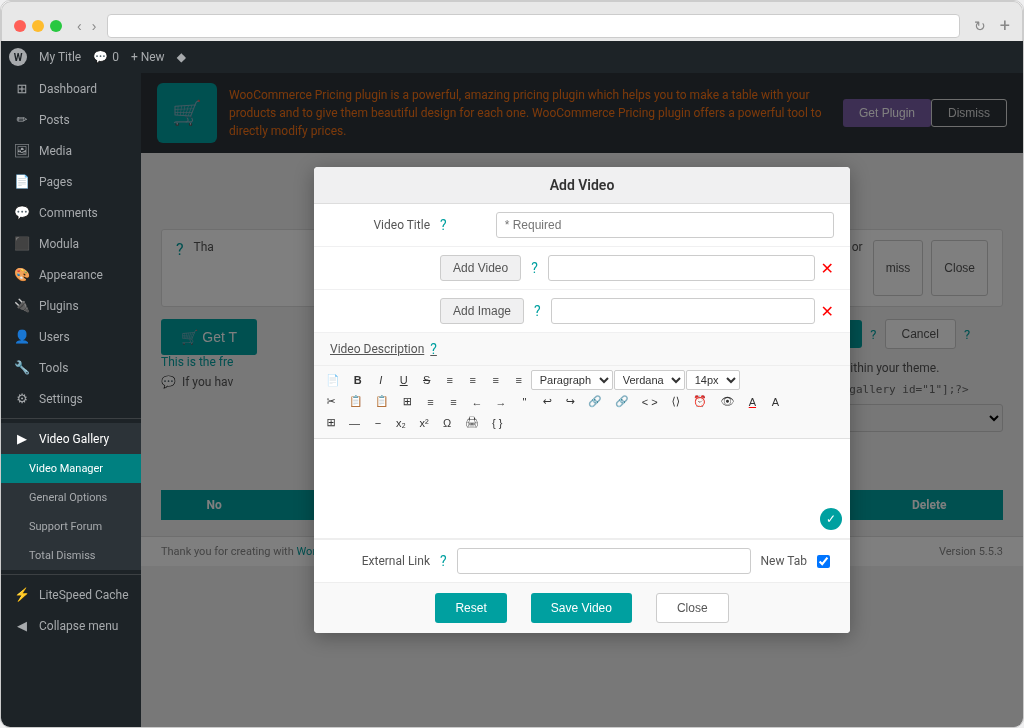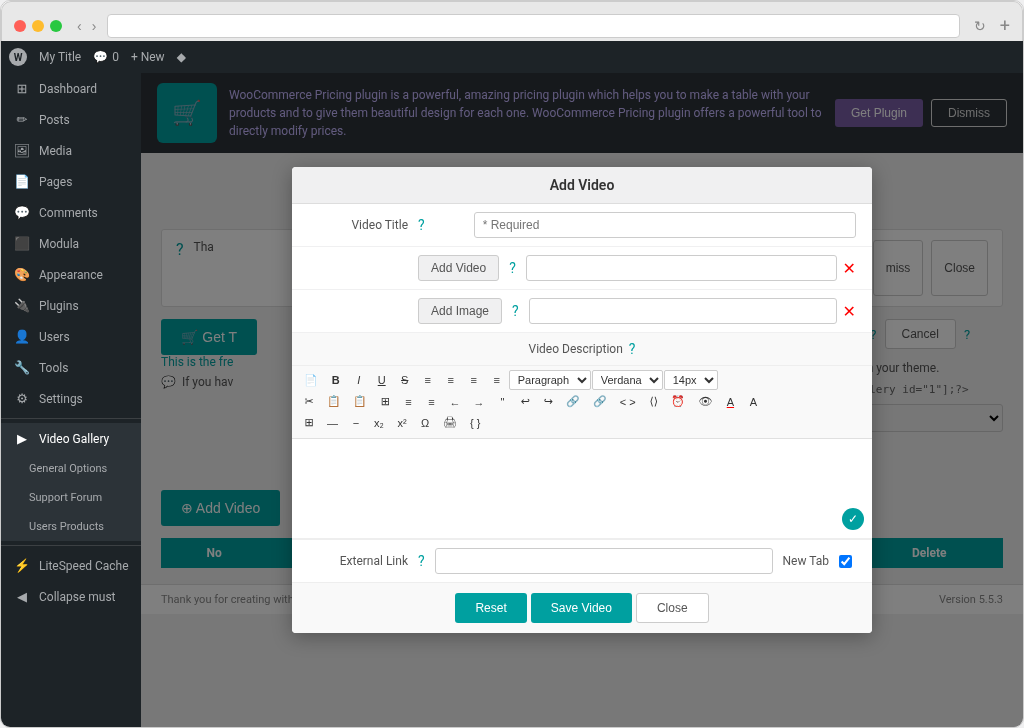--- a/index.html
+++ b/index.html
@@ -94,22 +94,22 @@
       height: 60px;
       background: #00a0a0;
       border-radius: 6px;
       display: flex;
       align-items: center;
       justify-content: center;
       font-size: 24px;
       color: white;
       flex-shrink: 0;
     }
-    .plugin-banner-text { flex: 1; color: #c4b5fd; font-size: 12px; line-height: 1.5; }
-    .plugin-banner-actions { display: flex; gap: 8px; flex-shrink: 0; }
+    .plugin-banner-text { flex: 1; color: #f97316; font-size: 12px; line-height: 1.5; }
+    .plugin-banner-actions { display: flex; flex-shrink: 0; }
     .btn-get-plugin { background: #7b5ea7; color: white; border: none; padding: 6px 16px; border-radius: 3px; font-size: 12px; cursor: pointer; }
     .btn-dismiss { background: transparent; color: #ddd; border: 1px solid #ddd; padding: 6px 16px; border-radius: 3px; font-size: 12px; cursor: pointer; }
 
     
     .page-content { padding: 16px 20px; }
     .page-title { text-align: center; color: #00a0a0; font-size: 22px; font-weight: bold; margin-bottom: 4px; }
     .page-subtitle { text-align: center; color: #555; font-size: 13px; margin-bottom: 16px; }
 
     .info-bar { background: #fff; border: 1px solid #ddd; padding: 10px 14px; margin-bottom: 12px; display: flex; align-items: flex-start; gap: 10px; font-size: 12px; color: #555; border-radius: 3px; }
     .info-bar-actions { display: flex; gap: 8px; margin-left: auto; flex-shrink: 0; }
@@ -159,21 +159,21 @@
       position: absolute;
       top: 0; left: 0; right: 0; bottom: 0;
       background: rgba(0,0,0,0.5);
       display: flex;
       align-items: center;
       justify-content: center;
       z-index: 100;
     }
     .modal {
       background: white;
-      width: 580px;
+      width: 536px;
       border-radius: 4px;
       box-shadow: 0 4px 20px rgba(0,0,0,0.3);
       overflow: hidden;
     }
     .modal-header {
       background: #f0f0f1;
       padding: 10px 16px;
       text-align: center;
       font-size: 14px;
       font-weight: 600;
@@ -206,22 +206,22 @@
     .error-x { color: red; font-size: 16px; cursor: pointer; }
     .section-header {
       text-align: center;
       padding: 8px 16px;
       font-size: 12px;
       color: #555;
       background: #f9f9f9;
       border-bottom: 1px solid #eee;
       display: flex;
       align-items: center;
-      justify-content: center;
       gap: 6px;
+      text-decoration: underline;
     }
 
     
     .editor-toolbar {
       background: #f9f9f9;
       border-bottom: 1px solid #e0e0e0;
       padding: 4px 6px;
     }
     .toolbar-row {
       display: flex;
@@ -281,21 +281,21 @@
       border-top: 1px solid #eee;
     }
     .new-tab-label { font-size: 12px; color: #555; }
     .checkbox-input { margin-right: 4px; }
 
     
     .modal-footer {
       padding: 10px 24px;
       display: flex;
       justify-content: center;
-      gap: 4px;
+      gap: 24px;
       background: #f9f9f9;
       border-top: 1px solid #eee;
     }
     .btn-reset { background: #00a0a0; color: white; border: none; padding: 7px 20px; border-radius: 3px; font-size: 12px; cursor: pointer; }
     .btn-save-video { background: #00a0a0; color: white; border: none; padding: 7px 20px; border-radius: 3px; font-size: 12px; cursor: pointer; }
     .btn-close-modal { background: white; color: #555; border: 1px solid #ccc; padding: 7px 20px; border-radius: 3px; font-size: 12px; cursor: pointer; }
     .save-cancel-row { display: flex; gap: 8px; align-items: center; margin-bottom: 12px; }
     .btn-save { background: #00a0a0; color: white; border: none; padding: 7px 16px; border-radius: 3px; font-size: 12px; cursor: pointer; }
     .btn-cancel { background: white; color: #555; border: 1px solid #ccc; padding: 7px 16px; border-radius: 3px; font-size: 12px; cursor: pointer; }
 
@@ -388,38 +388,41 @@
       <div class="sidebar-item">
         <span class="sidebar-icon">⚙</span>
         <span>Settings</span>
       </div>
       <div class="sidebar-separator"></div>
       <div class="sidebar-item active-parent">
         <span class="sidebar-icon">▶</span>
         <span>Video Gallery</span>
       </div>
       <div class="sidebar-submenu">
+        <div class="sidebar-item active">
+          <span>Video Manager</span>
+        </div>
         <div class="sidebar-item">
           <span>General Options</span>
         </div>
         <div class="sidebar-item">
           <span>Support Forum</span>
         </div>
         <div class="sidebar-item">
-          <span>Users Products</span>
+          <span>Total Dismiss</span>
         </div>
       </div>
       <div class="sidebar-separator"></div>
       <div class="sidebar-item">
         <span class="sidebar-icon">⚡</span>
         <span>LiteSpeed Cache</span>
       </div>
       <div class="sidebar-item">
         <span class="sidebar-icon">◀</span>
-        <span>Collapse must</span>
+        <span>Collapse menu</span>
       </div>
     </div>
 
     <div class="main-content">
 
       <div class="plugin-banner">
         <div class="plugin-banner-icon">
           <span>🛒</span>
         </div>
         <div class="plugin-banner-text">WooCommerce Pricing plugin is a powerful, amazing pricing plugin which helps you to make a table with your products and to give them beautiful design for each one. WooCommerce Pricing plugin offers a powerful tool to directly modify prices.</div>
@@ -468,21 +471,20 @@
             <div style="margin-top:8px;">
               <span style="color:#00a0a0;">?</span>
             </div>
             <div style="margin-top:8px;">
               <span style="color:#00a0a0;">?</span>
             </div>
           </div>
         </div>
 
         <div class="video-section">
-          <button class="add-video-btn">⊕ Add Video</button>
 
           
           <table class="data-table">
             <thead>
               <tr>
                 <th>No</th>
                 <th>Video</th>
                 <th>Video Title</th>
                 <th>Copy</th>
                 <th>Edit</th>

